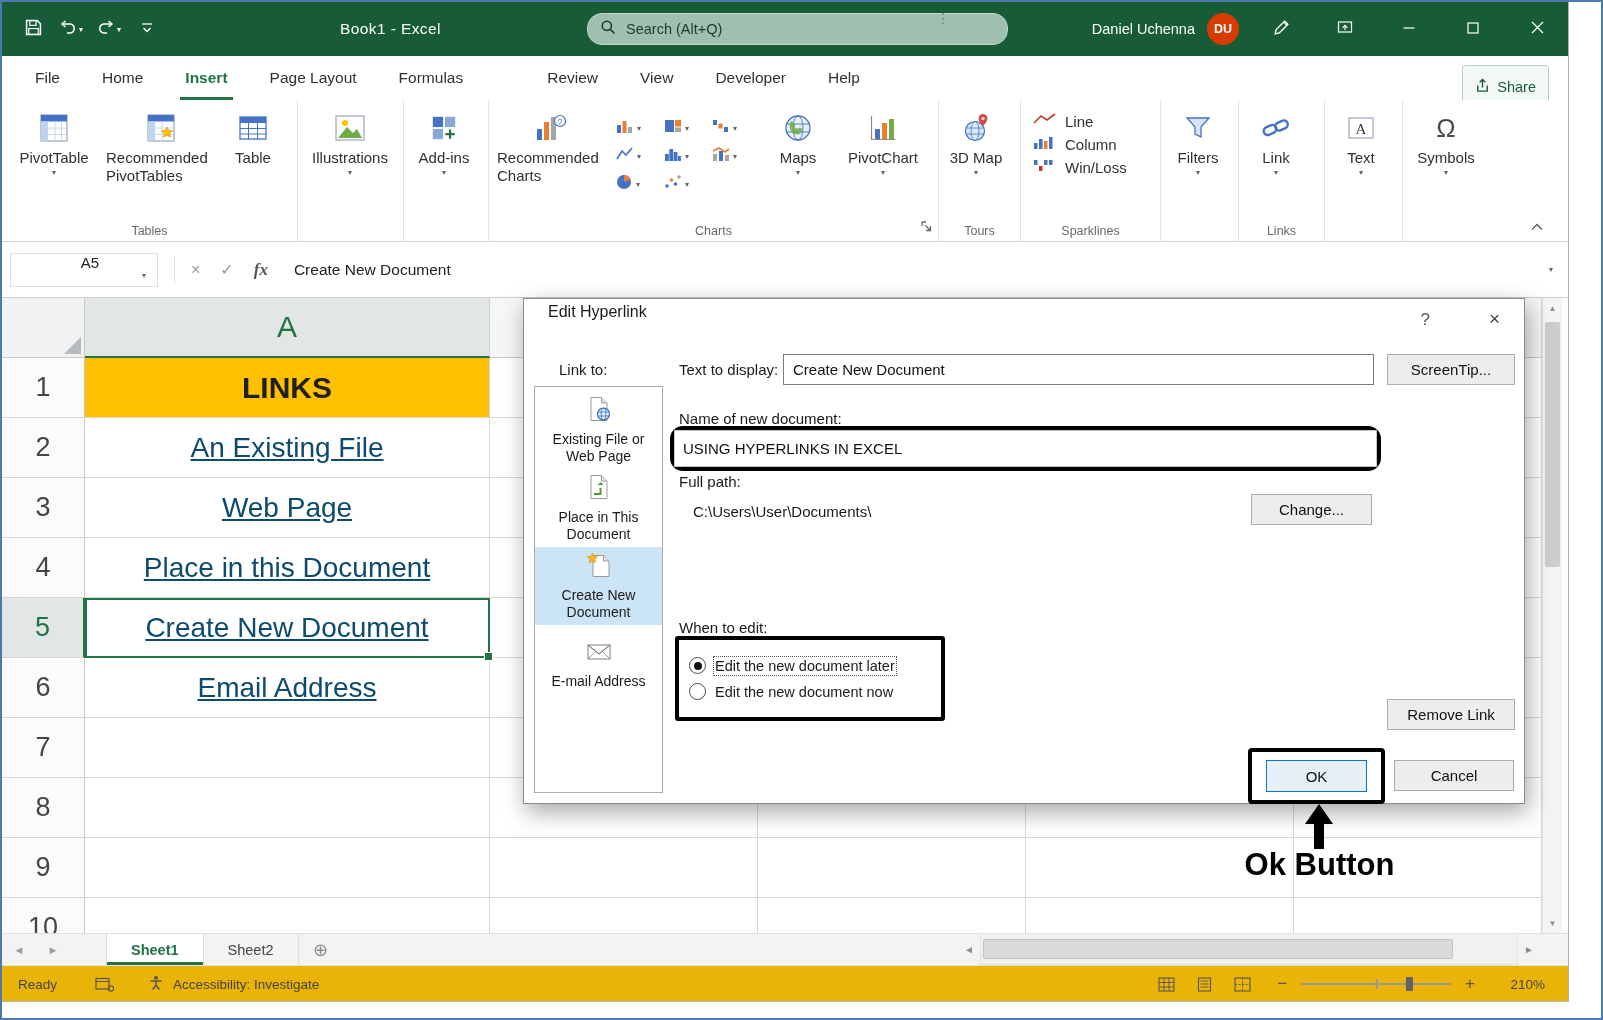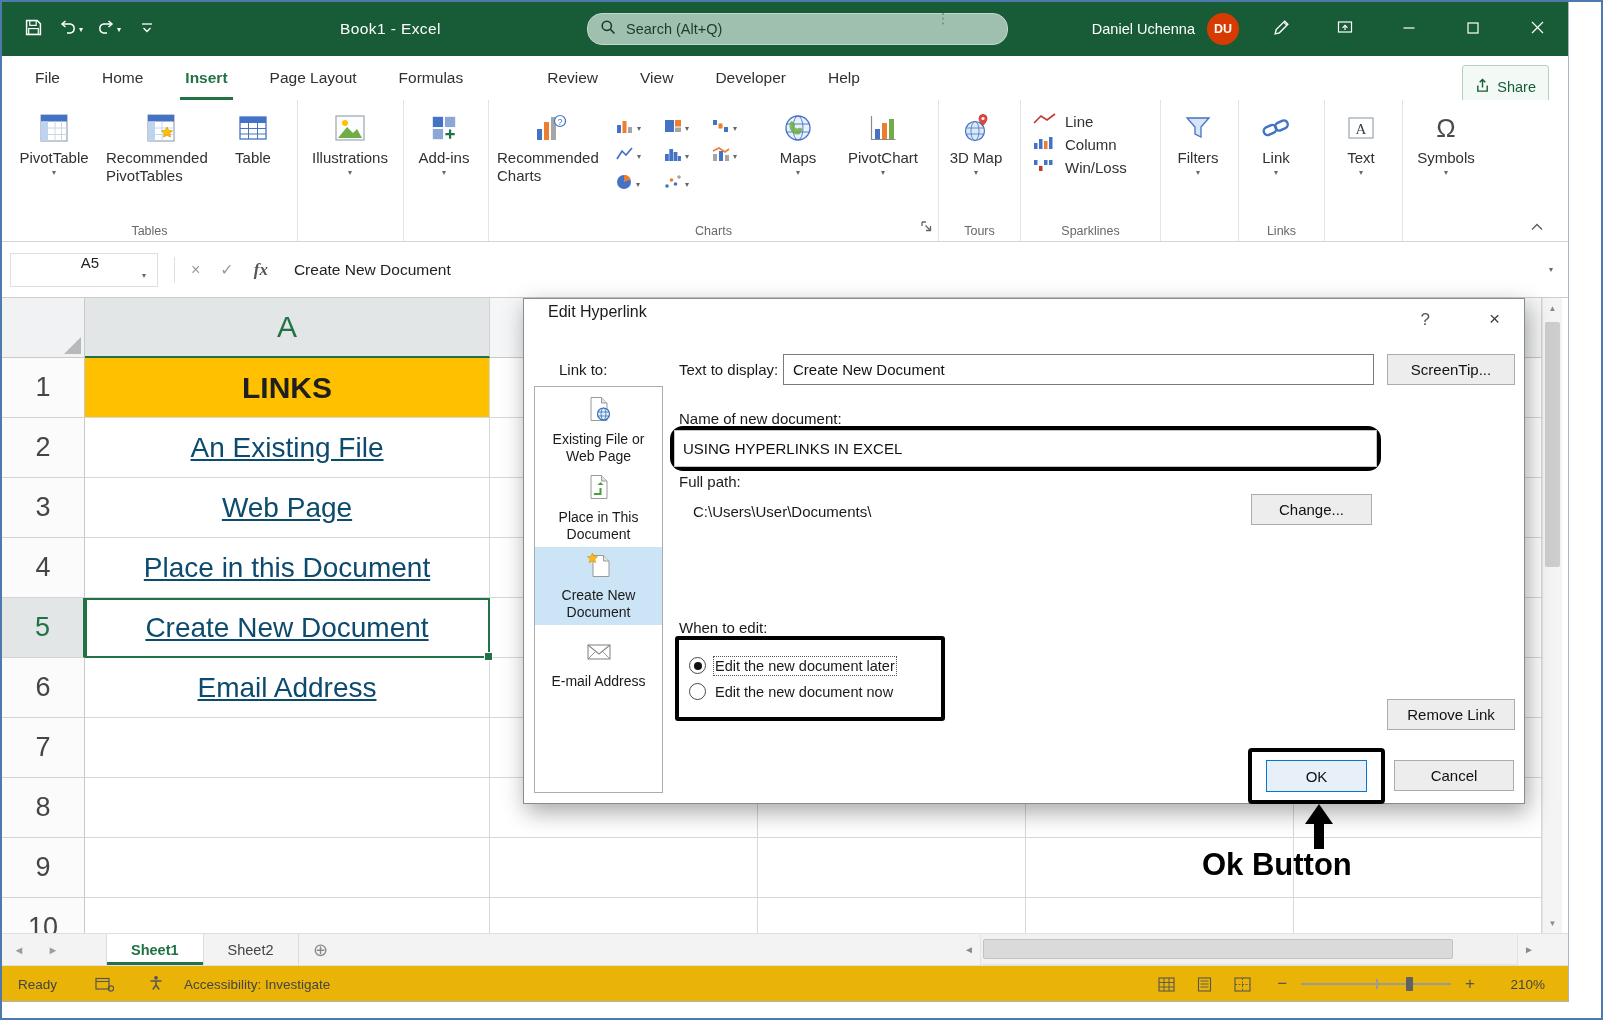--- a/index.html
+++ b/index.html
@@ -86,21 +86,21 @@
   .tab-dots { position:absolute; left:934px; top:0; height:32px; display:flex; align-items:center; color:#7a7a7a; font-size:14px; }
   .hscroll { position:absolute; left:956px; top:931px; width:582px; height:32px; display:flex; align-items:center; }
   .hs-btn { width:22px; height:32px; display:flex; align-items:center; justify-content:center; color:#8a8a8a; font-size:10px; }
   .hs-track { position:relative; width:538px; height:32px; background:#f1f1f1; border:1px solid #e3e3e3; }
   .hs-thumb { position:absolute; left:2px; top:5px; width:470px; height:20px; background:#dadada; border:1px solid #c2c2c2; border-radius:2px; }
 
   
   .statusbar { position:absolute; left:0; top:963px; width:1567px; height:37px; background:#eab308; border-top:1px solid #e3e1df; display:flex; align-items:center; font-size:13.5px; color:#444; }
   .sb-ready { margin-left:16px; }
   .sb-icon { margin-left:38px; display:flex; align-items:center; }
-  .sb-acc { margin-left:34px; display:flex; align-items:center; gap:20px;text-align:center; }
+  .sb-acc { margin-left:34px; display:flex; align-items:center; gap:9px;text-align:center; }
   .sb-right { margin-left:auto; display:flex; align-items:center; margin-right:24px; }
   .view-btn { width:30px; height:26px; display:flex; align-items:center; justify-content:center; margin-left:8px; }
   .zoom-out, .zoom-in { font-size:17px; color:#555; padding:0 6px; margin-left:14px; }
   .zoom-in { margin-left:0; }
   .zoom-track { position:relative; width:150px; height:2px; background:#9a9a9a; margin:0 8px; }
   .zoom-notch { position:absolute; left:50%; top:-4px; width:2px; height:10px; background:#9a9a9a; }
   .zoom-thumb { position:absolute; left:70%; top:-6px; width:7px; height:14px; background:#616161; border-radius:1px; }
   .zoom-pct { width:52px; text-align:right; margin-left:12px; }
 
   
@@ -122,21 +122,21 @@
   .radio { width:17px; height:17px; border:1px solid #4a4a4a; border-radius:50%; position:relative; background:#fff; flex:none; }
   .radio.checked::after { content:""; position:absolute; left:3.5px; top:3.5px; width:8px; height:8px; border-radius:50%; background:#111; }
   .radio-label { font-size:14.5px; }
   .radio-label.focused { outline:1px dotted #555; outline-offset:1px; }
   .ok-frame { position:absolute; left:724px; top:449px; width:137px; height:56px; border:4px solid #000; border-radius:4px; display:flex; align-items:center; justify-content:center; }
   .ok-btn { position:static; width:101px; height:32px; background:#e7f0f9; border:1px solid #0078d7; }
 
   
   .anno-arrow-head { position:absolute; left:1303px; top:802px; width:0; height:0; border-left:14px solid transparent; border-right:14px solid transparent; border-bottom:20px solid #000; z-index:30; }
   .anno-arrow-stem { position:absolute; left:1312px; top:820px; width:10px; height:27px; background:#000; z-index:30; }
-  .anno-label { position:absolute; left:1200px; top:845px; width:235px; text-align:left; font-size:31px; font-weight:bold; color:#000; z-index:30; }
+  .anno-label { position:absolute; left:1200px; top:845px; width:235px; text-align:center; font-size:31px; font-weight:bold; color:#000; z-index:30; }
 
   .win-frame { position:absolute; left:0; top:0; width:1567px; height:1000px; border-right:1px solid #a8b6c4; border-bottom:1px solid #a8b6c4; pointer-events:none; z-index:40; }
 </style>
 </head>
 <body>
 
 <div class="page">
 
   <div class="titlebar">
     <div class="qat">

